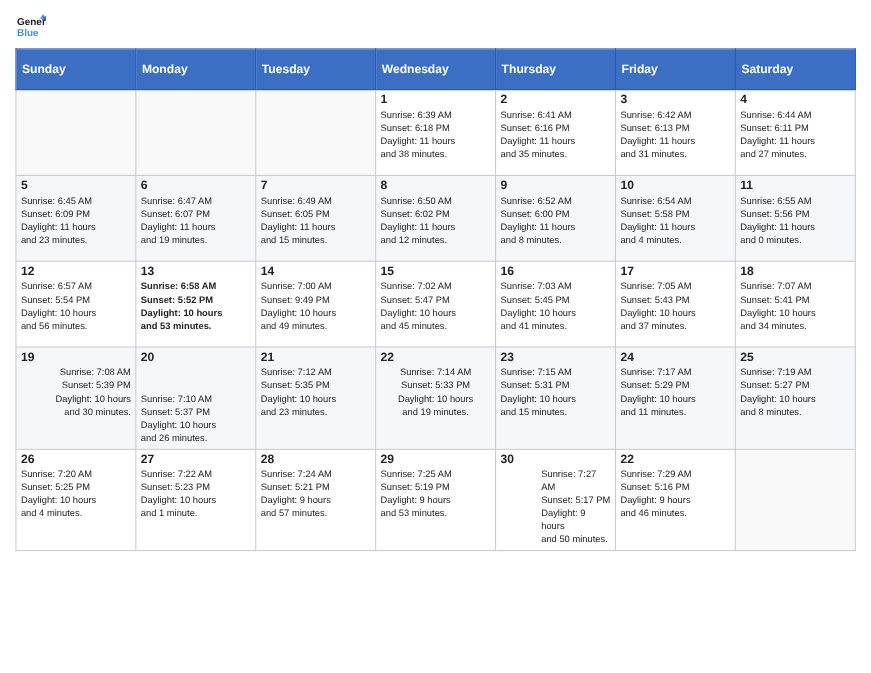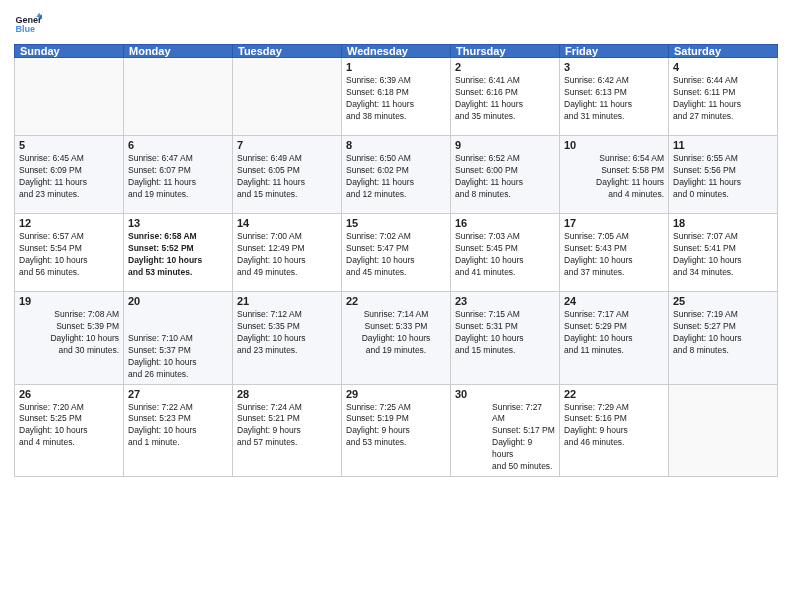--- a/index.html
+++ b/index.html
@@ -45,21 +45,21 @@
     .calendar {
       width: 100%;
       border-collapse: collapse;
       border: 1px solid #bbb;
     }
     .calendar th {
       background: #3a6fc4;
       color: #fff;
       font-size: 11px;
       font-weight: bold;
-      padding: 0 5px;
+      padding: 12px 5px;
       text-align: left;
       border: 1px solid #2a5ab0;
     }
     .calendar td {
       vertical-align: top;
       border: 1px solid #ccc;
       padding: 3px 4px;
       width: calc(100% / 7);
       height: 78px;
       font-size: 9px;
@@ -180,21 +180,21 @@
           </td>
           <td>
             <span class="day-num">9</span>
             <div class="day-info" style="white-space: pre-line;">Sunrise: 6:52 AM
 Sunset: 6:00 PM
 Daylight: 11 hours
 and 8 minutes.</div>
           </td>
           <td>
             <span class="day-num">10</span>
-            <div class="day-info" style="white-space: pre-line; text-align: right;">Sunrise: 6:54 AM
+            <div class="day-info" style="white-space: pre-line;">Sunrise: 6:54 AM
 Sunset: 5:58 PM
 Daylight: 11 hours
 and 4 minutes.</div>
           </td>
           <td>
             <span class="day-num">11</span>
             <div class="day-info" style="white-space: pre-line;">Sunrise: 6:55 AM
 Sunset: 5:56 PM
 Daylight: 11 hours
 and 0 minutes.</div>
@@ -211,21 +211,21 @@
           <td>
             <span class="day-num">13</span>
             <div class="day-info" style="white-space: pre-line; font-weight: bold;">Sunrise: 6:58 AM
 Sunset: 5:52 PM
 Daylight: 10 hours
 and 53 minutes.</div>
           </td>
           <td>
             <span class="day-num">14</span>
             <div class="day-info" style="white-space: pre-line;">Sunrise: 7:00 AM
-Sunset: 12:49 PM
+Sunset: 9:49 PM
 Daylight: 10 hours
 and 49 minutes.</div>
           </td>
           <td>
             <span class="day-num">15</span>
             <div class="day-info" style="white-space: pre-line;">Sunrise: 7:02 AM
 Sunset: 5:47 PM
 Daylight: 10 hours
 and 45 minutes.</div>
           </td>

